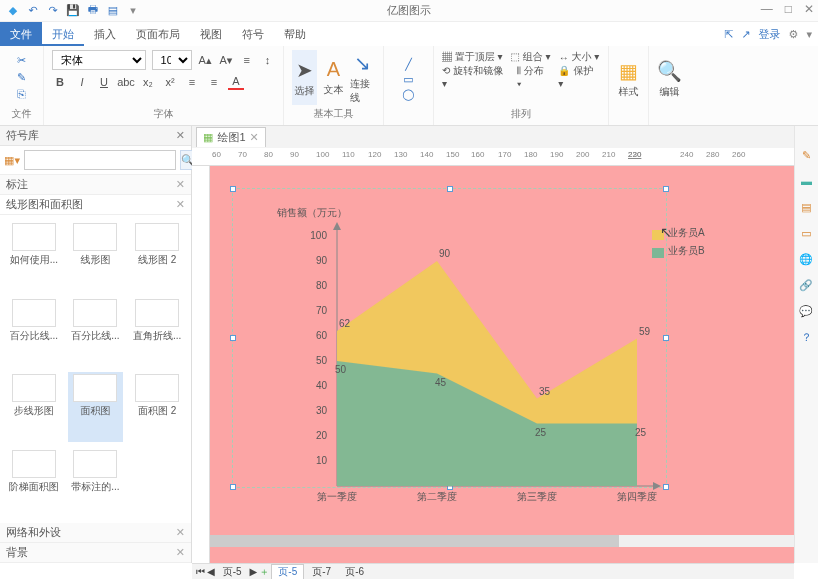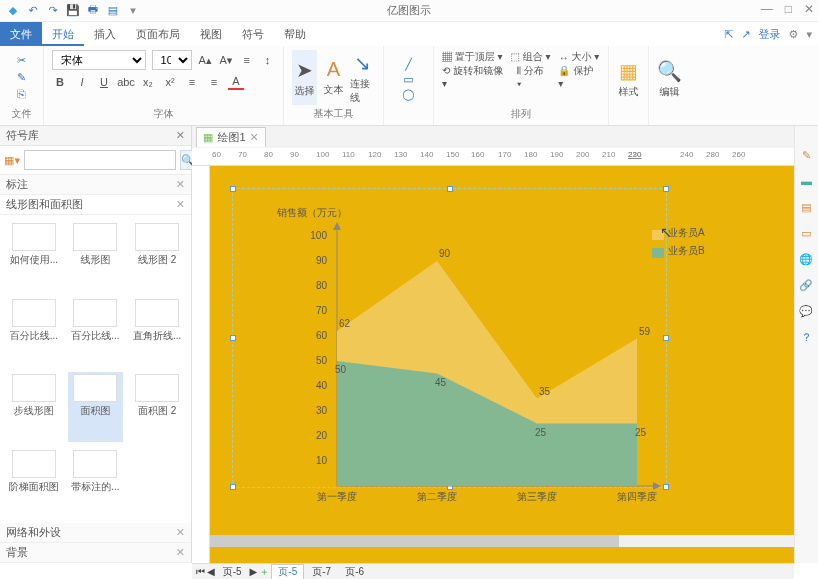--- a/index.html
+++ b/index.html
@@ -46,21 +46,21 @@
 .shape-item.sel { background: #d6e6f8; text-align: right; }
 .shape-thumb { width: 44px; height: 28px; border: 1px solid #ddd; background: #fff; position: relative; }
 .shape-label { font-size: 10px; color: #555; white-space: nowrap; overflow: hidden; text-overflow: ellipsis; max-width: 54px; }
 
 
 .canvas-wrap { position: absolute; left: 192px; right: 24px; top: 126px; bottom: 16px; display: flex; flex-direction: column; }
 .doctabs { height: 22px; background: #f3f3f3; display: flex; align-items: center; }
 .doctab { height: 20px; background: #fff; border: 1px solid #ccc; border-bottom: none; padding: 0 6px; display: flex; align-items: center; gap: 4px; font-size: 11px; color: #555; margin-left: 4px; }
 .ruler-h { height: 18px; background: #fff; border-bottom: 1px solid #ddd; position: relative; font-size: 8px; color: #888; }
 .ruler-h .tick { position: absolute; top: 2px; }
-.canvas-inner { flex: 1; position: relative; background: #eab308; overflow: hidden; }
+.canvas-inner { flex: 1; position: relative; background: #fca5a5; overflow: hidden; }
 .ruler-v { position: absolute; left: 0; top: 0; bottom: 0; width: 18px; background: #fff; border-right: 1px solid #ddd; }
 .selection-box { position: absolute; border: 1px dashed #a7cdb6; }
 .handle { width: 6px; height: 6px; background: #fff; border: 1px solid #5b9bd5; position: absolute; }
 
 
 .chart { position: absolute; }
 .axis { stroke: #888; stroke-width: 1; }
 .area-a { fill: #7cb796; opacity: 0.95; }
 .area-b { fill: #f0c95a; opacity: 0.95; }
 .chart-lbl { font-size: 10px; fill: #555; }

